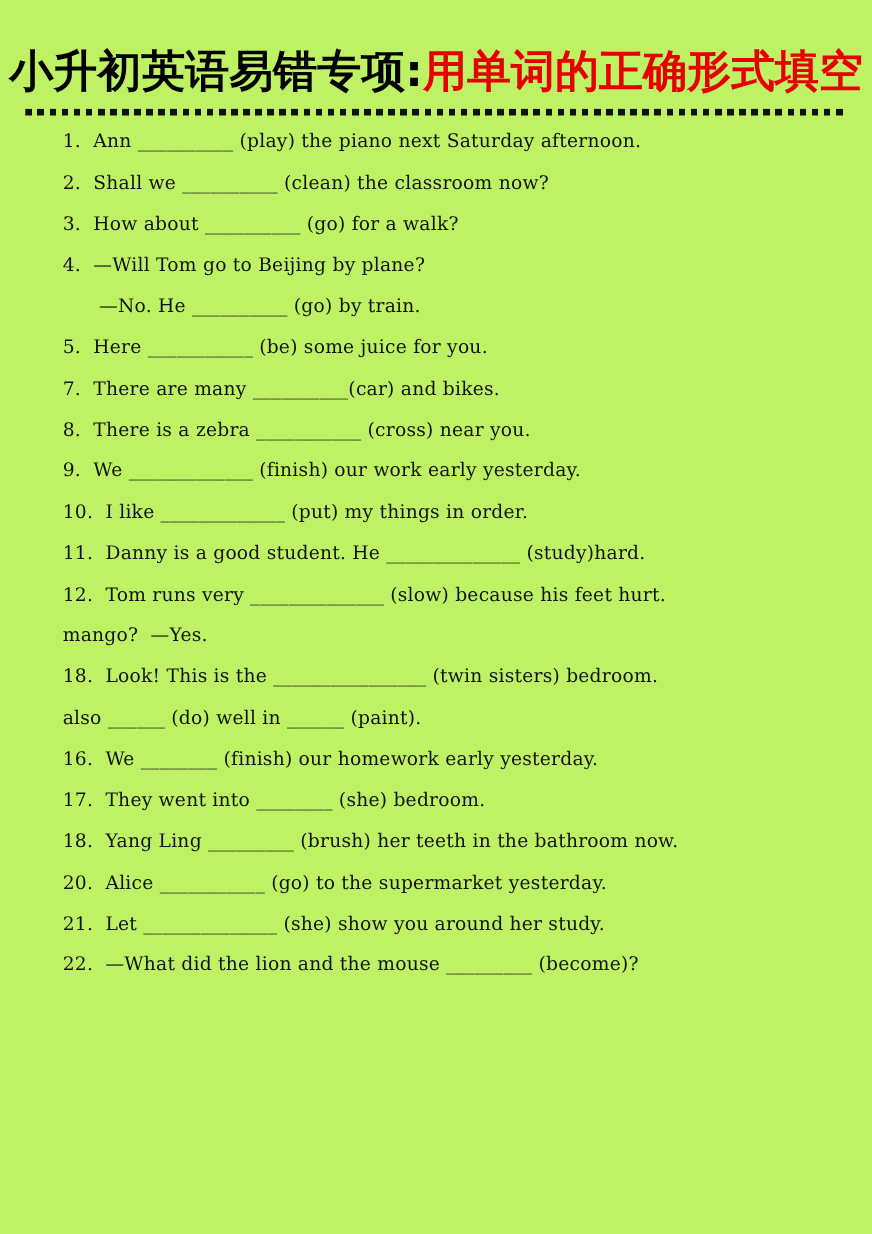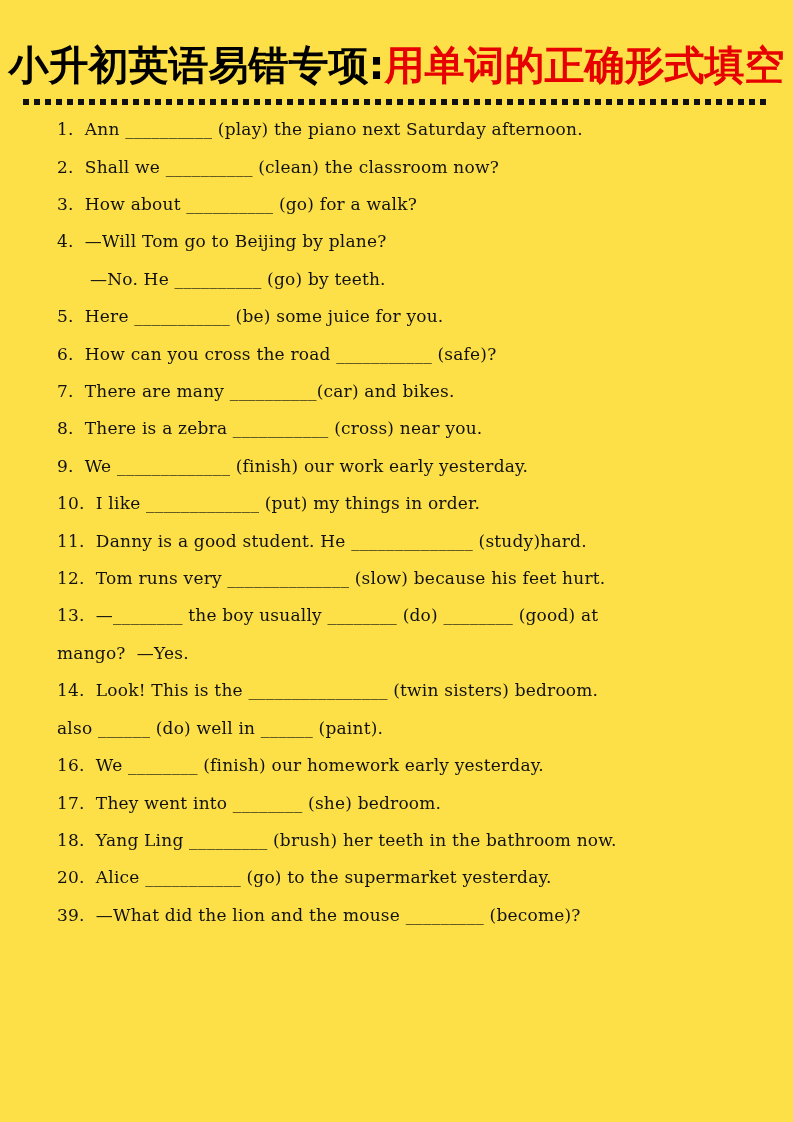--- a/index.html
+++ b/index.html
@@ -6,21 +6,21 @@
   html, body { background: #ffffff; }
   body {
     width: 793px; height: 1122px;
     font-family: "DejaVu Serif", "Liberation Serif", serif;
     color: #111111;
     overflow: hidden;
   }
   .page {
     position: relative;
     width: 793px; height: 1122px;
-    background: #fde047;
+    background: #bef264;
   }
   .title-row {
     padding-top: 42px;
     text-align: center;
     font-family: "DejaVu Sans", "Liberation Sans", sans-serif;
     font-weight: 900;
     font-size: 40px;
     line-height: 1.18;
     letter-spacing: 0px;
     white-space: nowrap;
@@ -52,33 +52,32 @@
     <span>小升初英语易错专项:</span><span class="title-red">用单词的正确形式填空</span>
   </div>
 
   <div class="divider"></div>
 
   <div class="content">
     <div class="line">1.  Ann __________ (play) the piano next Saturday afternoon.</div>
     <div class="line">2.  Shall we __________ (clean) the classroom now?</div>
     <div class="line">3.  How about __________ (go) for a walk?</div>
     <div class="line">4.  —Will Tom go to Beijing by plane?</div>
-    <div class="line indent">—No. He __________ (go) by teeth.</div>
+    <div class="line indent">—No. He __________ (go) by train.</div>
     <div class="line">5.  Here ___________ (be) some juice for you.</div>
-    <div class="line">6.  How can you cross the road ___________ (safe)?</div>
     <div class="line">7.  There are many __________(car) and bikes.</div>
     <div class="line">8.  There is a zebra ___________ (cross) near you.</div>
     <div class="line">9.  We _____________ (finish) our work early yesterday.</div>
     <div class="line">10.  I like _____________ (put) my things in order.</div>
     <div class="line">11.  Danny is a good student. He ______________ (study)hard.</div>
     <div class="line">12.  Tom runs very ______________ (slow) because his feet hurt.</div>
-    <div class="line">13.  —________ the boy usually ________ (do) ________ (good) at</div>
     <div class="line">mango?  —Yes.</div>
-    <div class="line">14.  Look! This is the ________________ (twin sisters) bedroom.</div>
+    <div class="line">18.  Look! This is the ________________ (twin sisters) bedroom.</div>
     <div class="line">also ______ (do) well in ______ (paint).</div>
     <div class="line">16.  We ________ (finish) our homework early yesterday.</div>
     <div class="line">17.  They went into ________ (she) bedroom.</div>
     <div class="line">18.  Yang Ling _________ (brush) her teeth in the bathroom now.</div>
     <div class="line">20.  Alice ___________ (go) to the supermarket yesterday.</div>
-    <div class="line">39.  —What did the lion and the mouse _________ (become)?</div>
+    <div class="line">21.  Let ______________ (she) show you around her study.</div>
+    <div class="line">22.  —What did the lion and the mouse _________ (become)?</div>
   </div>
 
 </div>
 
 </body></html>

